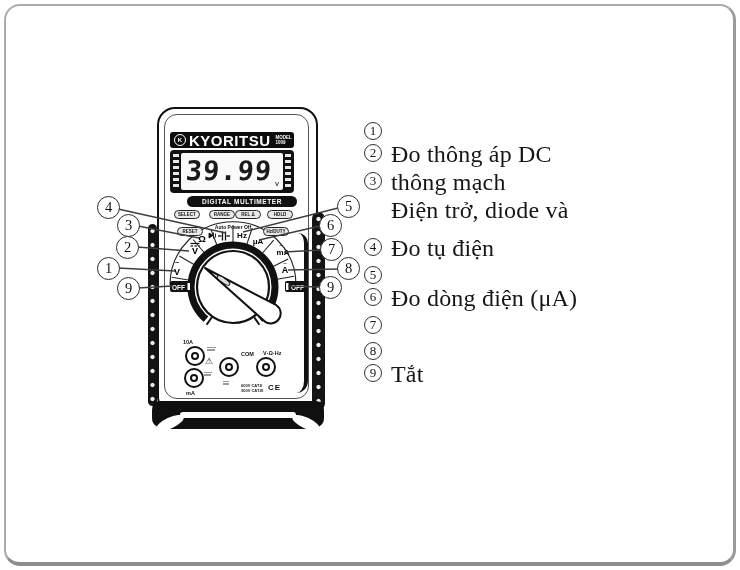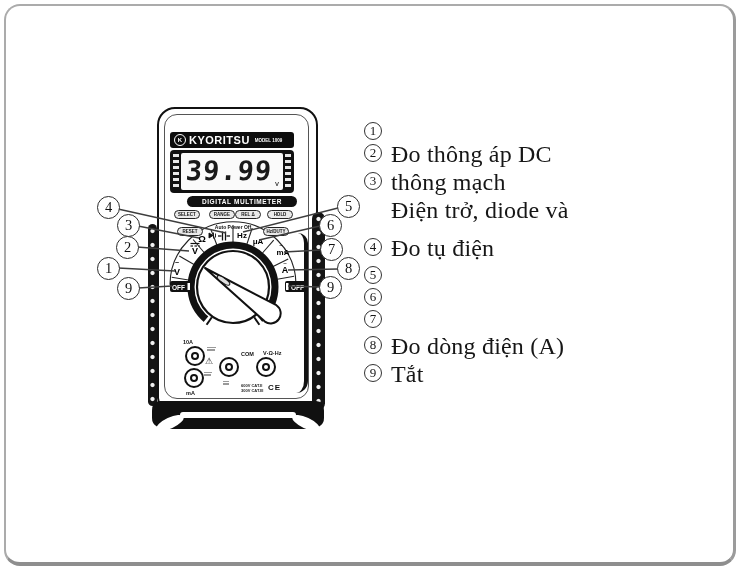--- a/index.html
+++ b/index.html
@@ -18,21 +18,21 @@
     background-size:100% 14px;}
   .left-grip{left:148px;top:224px;width:9px;height:182px;border-radius:5px;}
   .right-grip{left:312px;top:212px;width:13px;height:198px;border-radius:7px;}
   .probe-groove{left:294px;top:233px;width:10px;height:160px;border-right:4px solid #111;
     border-radius:0 10px 12px 0;z-index:1;}
   
   .brand-bar{left:170px;top:132px;width:124px;height:16px;background:#0d0d0d;border-radius:3px;
     display:flex;align-items:center;padding-left:4px;box-sizing:border-box;z-index:2;}
   .logo{width:10px;height:10px;border:1.3px solid #fff;border-radius:50%;color:#fff;
     font-size:6px;font-weight:bold;display:flex;align-items:center;justify-content:center;flex:0 0 auto;}
-  .brand-name{color:#fff;font-size:11px;font-weight:bold;letter-spacing:.5px;margin-left:3px;}
+  .brand-name{color:#fff;font-size:15px;font-weight:bold;letter-spacing:.5px;margin-left:3px;}
   .model-number{color:#fff;font-size:4.5px;margin-left:5px;font-weight:bold;}
   
   .lcd{left:170px;top:150px;width:124px;height:43px;background:#111;border-radius:4px;z-index:2;}
   .lcd-stripes{position:absolute;top:4px;width:6px;height:35px;
     background:repeating-linear-gradient(to bottom,#e8e8e8 0 3px,#111 3px 6px);}
   .lcd-screen{position:absolute;left:11px;top:3px;width:102px;height:37px;background:#fafafa;border-radius:2px;}
   .display-value{position:absolute;left:0;right:6px;top:2px;text-align:center;
     font-family:"DejaVu Sans Mono",monospace;font-weight:bold;font-size:27px;color:#1a1a1a;
     transform:skewX(-4deg);letter-spacing:1px;}
   .display-unit{position:absolute;right:4px;bottom:3px;font-size:6px;color:#333;font-weight:bold;}
@@ -256,26 +256,26 @@
     </div>
     <div class="lrow mt10">
       <span class="lnum">4</span>
       <span class="ltxt">Đo tụ điện</span>
     </div>
     <div class="lrow">
       <span class="lnum">5</span>
     </div>
     <div class="lrow">
       <span class="lnum">6</span>
+      <span class="ltxt">Đo dòng điện (μA)</span>
     </div>
     <div class="lrow">
       <span class="lnum">7</span>
     </div>
     <div class="lrow mt4">
       <span class="lnum">8</span>
-      <span class="ltxt">Đo dòng điện (A)</span>
     </div>
     <div class="lrow">
       <span class="lnum">9</span>
       <span class="ltxt">Tắt</span>
     </div>
   </div>
 </div>
 
 </body></html>

